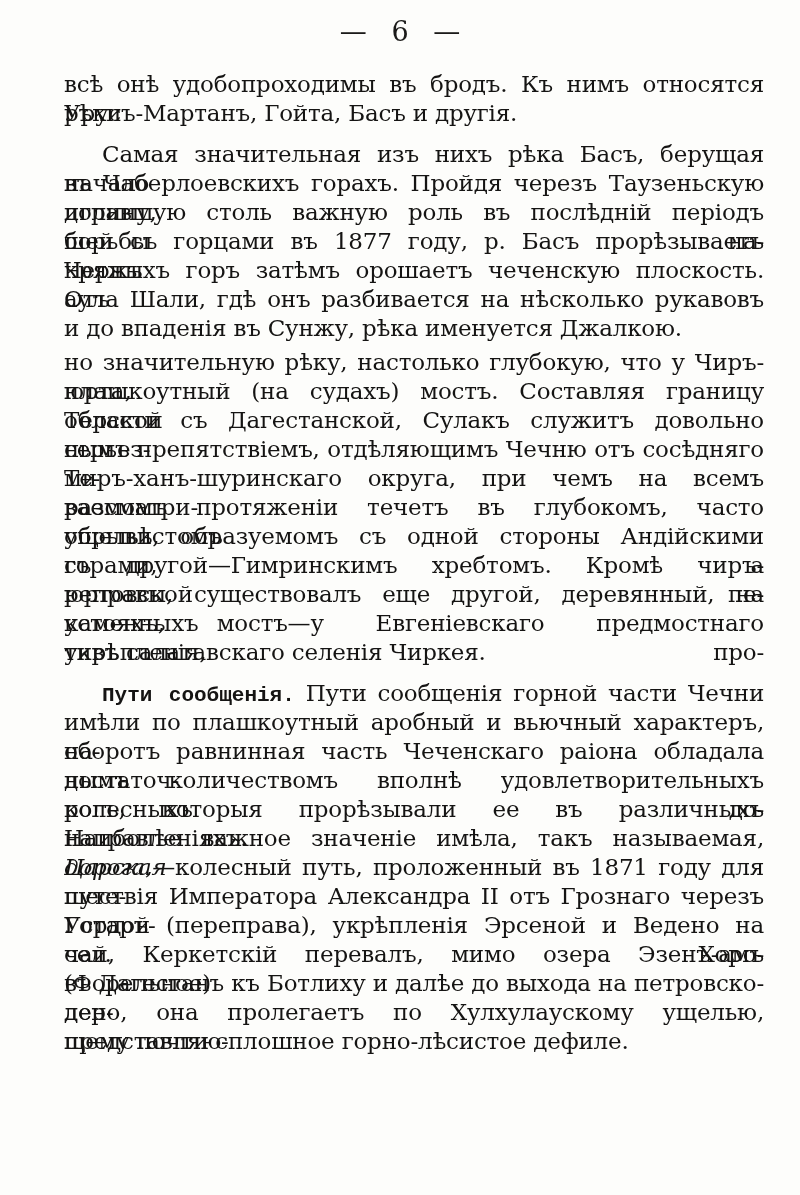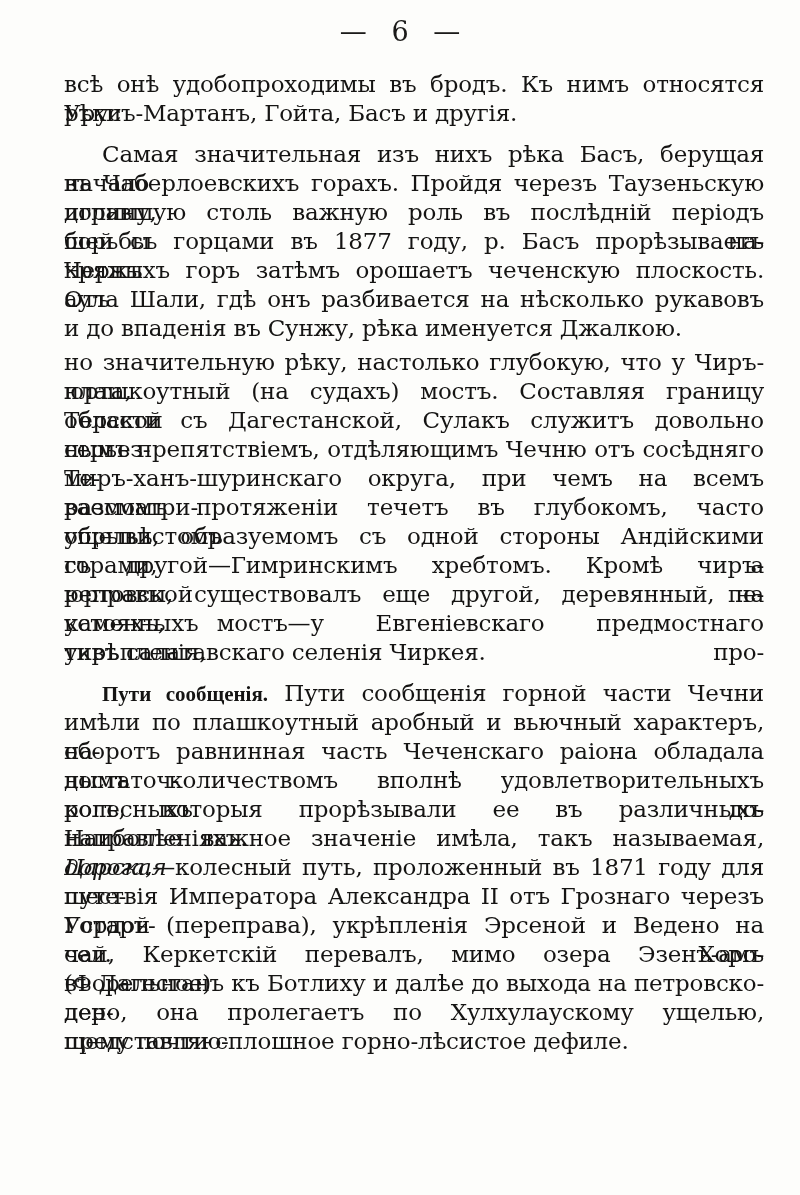--- a/index.html
+++ b/index.html
@@ -36,21 +36,21 @@
     height: 29px;
     letter-spacing: -0.2px;
     text-align: justify;
     text-align-last: justify;
     white-space: normal;
   }
   .line.lastline { text-align-last: left; }
   .line.indent { text-indent: 38px; margin-top: 12px; }
   .italic { font-style: italic; }
   .bold-lead {
-    font-family: Liberation Serif, serif;
+    font-family: Liberation Mono, monospace;
     font-weight: bold;
     font-size: 21px;
     letter-spacing: 0;
   }
 </style>
 </head>
 <body>
 
 <div class="page">
 

